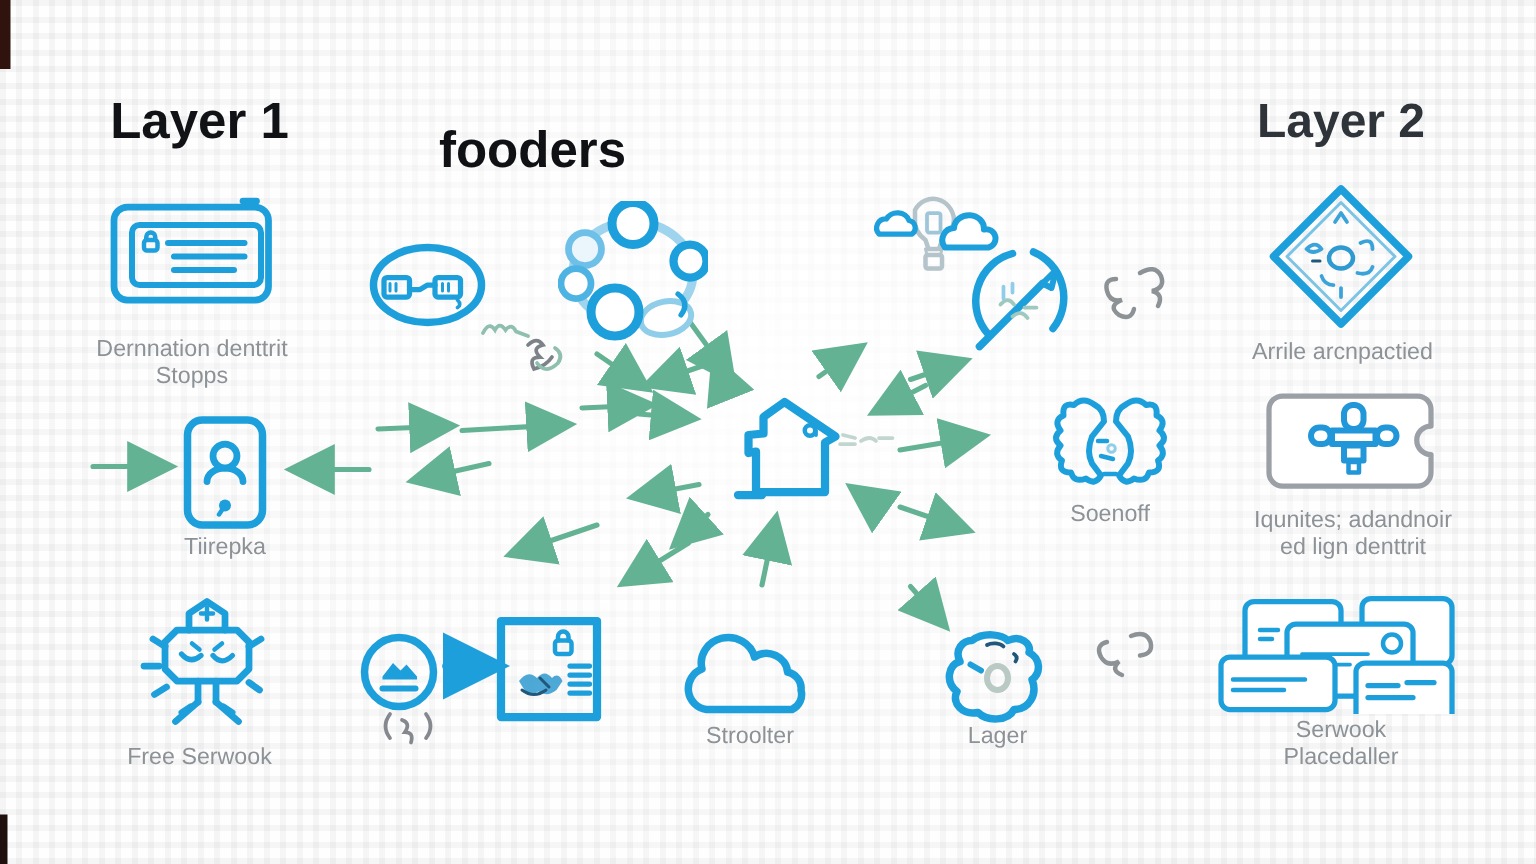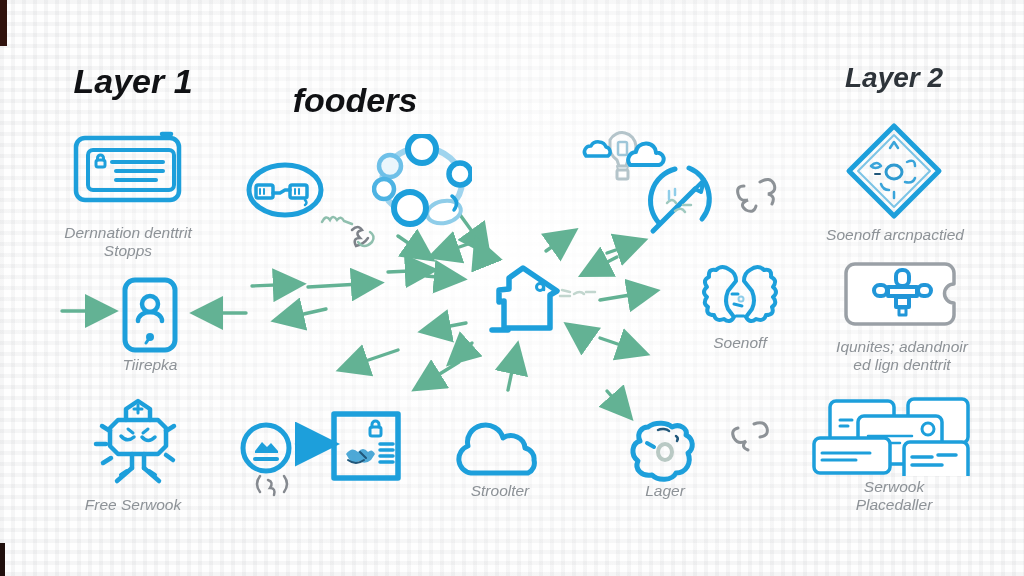--- a/index.html
+++ b/index.html
@@ -4,27 +4,26 @@
 <style>
   html,body{margin:0;padding:0;}
   #canvas{
     position:relative;width:1024px;height:576px;overflow:hidden;
     background-color:#fefefe;
     background-image:
       radial-gradient(ellipse at 50% 45%, rgba(255,255,255,0.95) 0%, rgba(255,255,255,0) 75%),
       repeating-linear-gradient(0deg, rgba(90,95,105,0.055) 0 4px, rgba(255,255,255,0) 4px 11px),
       repeating-linear-gradient(90deg, rgba(90,95,105,0.055) 0 4px, rgba(255,255,255,0) 4px 11px);
     font-family:"Liberation Sans", sans-serif;
-    font-style:italic;
   }
   .hdr{position:absolute;font-weight:700;white-space:nowrap;transform:translateX(-50%);}
   .hdr.h1{left:133px;top:62px;font-size:34px;color:#111215;}
   .hdr.h2{left:355px;top:67px;font-size:34px;color:#101114;margin-top:14px;}
   .hdr.h3{left:660px;top:70px;font-size:30px;color:#54585e;}
-  .hdr.h4{left:894px;top:62px;font-size:28px;color:#2e343a;}
+  .hdr.h4{left:894px;top:62px;font-size:32px;color:#2e343a;}
   .lbl{position:absolute;transform:translateX(-50%);text-align:center;
        font-size:15.5px;line-height:1.18;color:#8d9297;white-space:nowrap;}
   .icon{position:absolute;z-index:2;}
   .icon svg{display:block;}
   #arrow-layer{position:absolute;left:0;top:0;z-index:1;pointer-events:none;}
   .edge-mark{position:absolute;z-index:3;}
   .em-top{left:0;top:0;width:7px;height:46px;background:#31130e;}
   .em-bot{left:0;top:543px;width:5px;height:33px;background:#20100d;}
 </style>
 </head>
@@ -273,21 +272,21 @@
       <path d="M49,13 L85,49 L49,85 L13,49 Z" stroke="#7cc4e6" stroke-width="2"></path>
       <path d="M41,50 a8,7 0 1 0 16,0 a8,7 0 1 0 -16,0" stroke="#2f9ad0" stroke-width="3"></path>
       <path d="M45,26 l4,-6 l4,6" stroke="#3aa4da" stroke-width="2.5"></path>
       <path d="M26,44 q6,-6 10,0 q-6,4 -10,0" stroke="#3aa4da" stroke-width="2.5"></path>
       <path d="M62,40 q8,-4 8,4 M60,60 q8,2 10,-4" stroke="#3aa4da" stroke-width="2.5"></path>
       <path d="M36,62 q2,6 8,6 M49,70 v6" stroke="#3aa4da" stroke-width="2.5"></path>
       <path d="M30,52 h5" stroke="#20577a" stroke-width="2"></path>
     </svg>
   </div>
   <div class="lbl" style="left:895px;top:226px;">
-    <div>Soenoff arcnpactied</div>
+    <div>Arrile arcnpactied</div>
   </div>
 
   <div class="icon" style="left:843px;top:260px;">
     <svg width="120" height="68" viewBox="0 0 120 68" fill="none" stroke-linecap="round" stroke-linejoin="round">
       <path d="M12,4 h90 a9,9 0 0 1 9,9 v11 a6,6 0 0 0 0,19 v12 a9,9 0 0 1 -9,9 h-90 a9,9 0 0 1 -9,-9 v-42 a9,9 0 0 1 9,-9 z" stroke="#9aa0a6" stroke-width="3.5" fill="#ffffff"></path>
       <rect x="53" y="10" width="13" height="16" rx="6" stroke="#2196d8" stroke-width="4"></rect>
       <rect x="45" y="27" width="29" height="9" stroke="#2196d8" stroke-width="4"></rect>
       <rect x="31" y="25" width="13" height="11" rx="5.5" stroke="#2196d8" stroke-width="4"></rect>
       <rect x="75" y="25" width="13" height="11" rx="5.5" stroke="#2196d8" stroke-width="4"></rect>
       <rect x="53" y="37" width="13" height="10" stroke="#2196d8" stroke-width="4"></rect>

